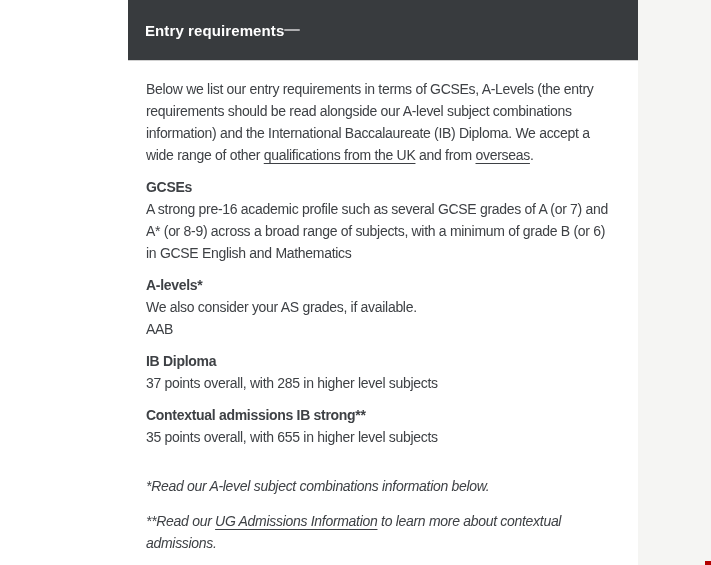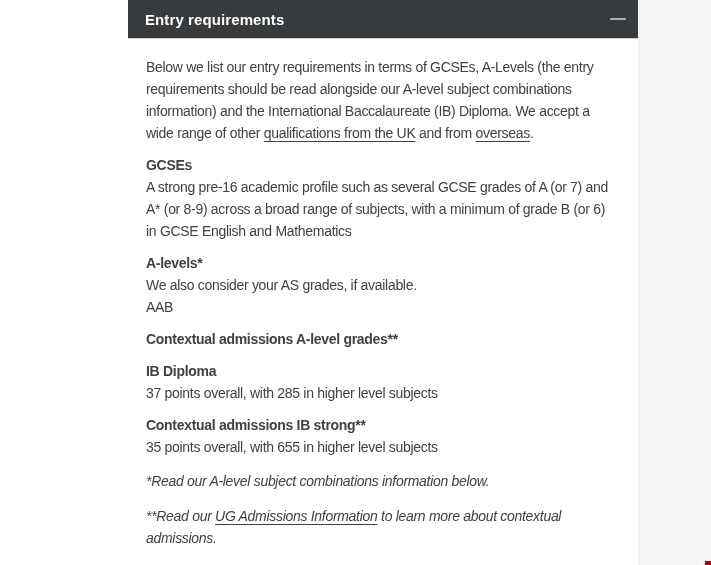--- a/index.html
+++ b/index.html
@@ -24,25 +24,24 @@
   }
   .card {
     position: absolute;
     left: 128px;
     top: 0;
     width: 510px;
     min-height: 565px;
     background: #ffffff;
   }
   .acc-header {
-    height: 38px;
+    height: 60px;
     background: #383b3e;
     display: flex;
     align-items: center;
-    justify-content: space-between;
     padding: 0 12px 0 17px;
     box-sizing: border-box;
     cursor: pointer;
     box-shadow: 0 1px 0 rgba(0,0,0,0.18);
   }
   .acc-title {
     color: #ffffff;
     font-size: 15px;
     font-weight: bold;
     letter-spacing: 0.1px;
@@ -71,21 +70,21 @@
     color: inherit;
     text-decoration: underline;
     text-underline-offset: 3px;
     cursor: pointer;
   }
   .footnote {
     font-style: italic;
     margin: 0 0 13px 0;
   }
   .footnote-first {
-    margin-top: 12px;
+    margin-top: 27px;
   }
   .red-artifact {
     position: absolute;
     right: 0;
     bottom: 0;
     width: 6px;
     height: 4px;
     background: #b30000;
   }
 </style>
@@ -110,21 +109,20 @@
       <div>A strong pre-16 academic profile such as several GCSE grades of A (or 7) and A* (or 8-9) across a broad range of subjects, with a minimum of grade B (or 6) in GCSE English and Mathematics</div>
     </div>
 
     <div class="para">
       <div class="heading">A-levels*</div>
       <div>We also consider your AS grades, if available.</div>
       <div>AAB</div>
     </div>
 
     <div class="para">
-      <div class="heading">Contextual admissions A-level grades**</div>
     </div>
 
     <div class="para">
       <div class="heading">IB Diploma</div>
       <div>37 points overall, with 285 in higher level subjects</div>
     </div>
 
     <div class="para">
       <div class="heading">Contextual admissions IB strong**</div>
       <div>35 points overall, with 655 in higher level subjects</div>

